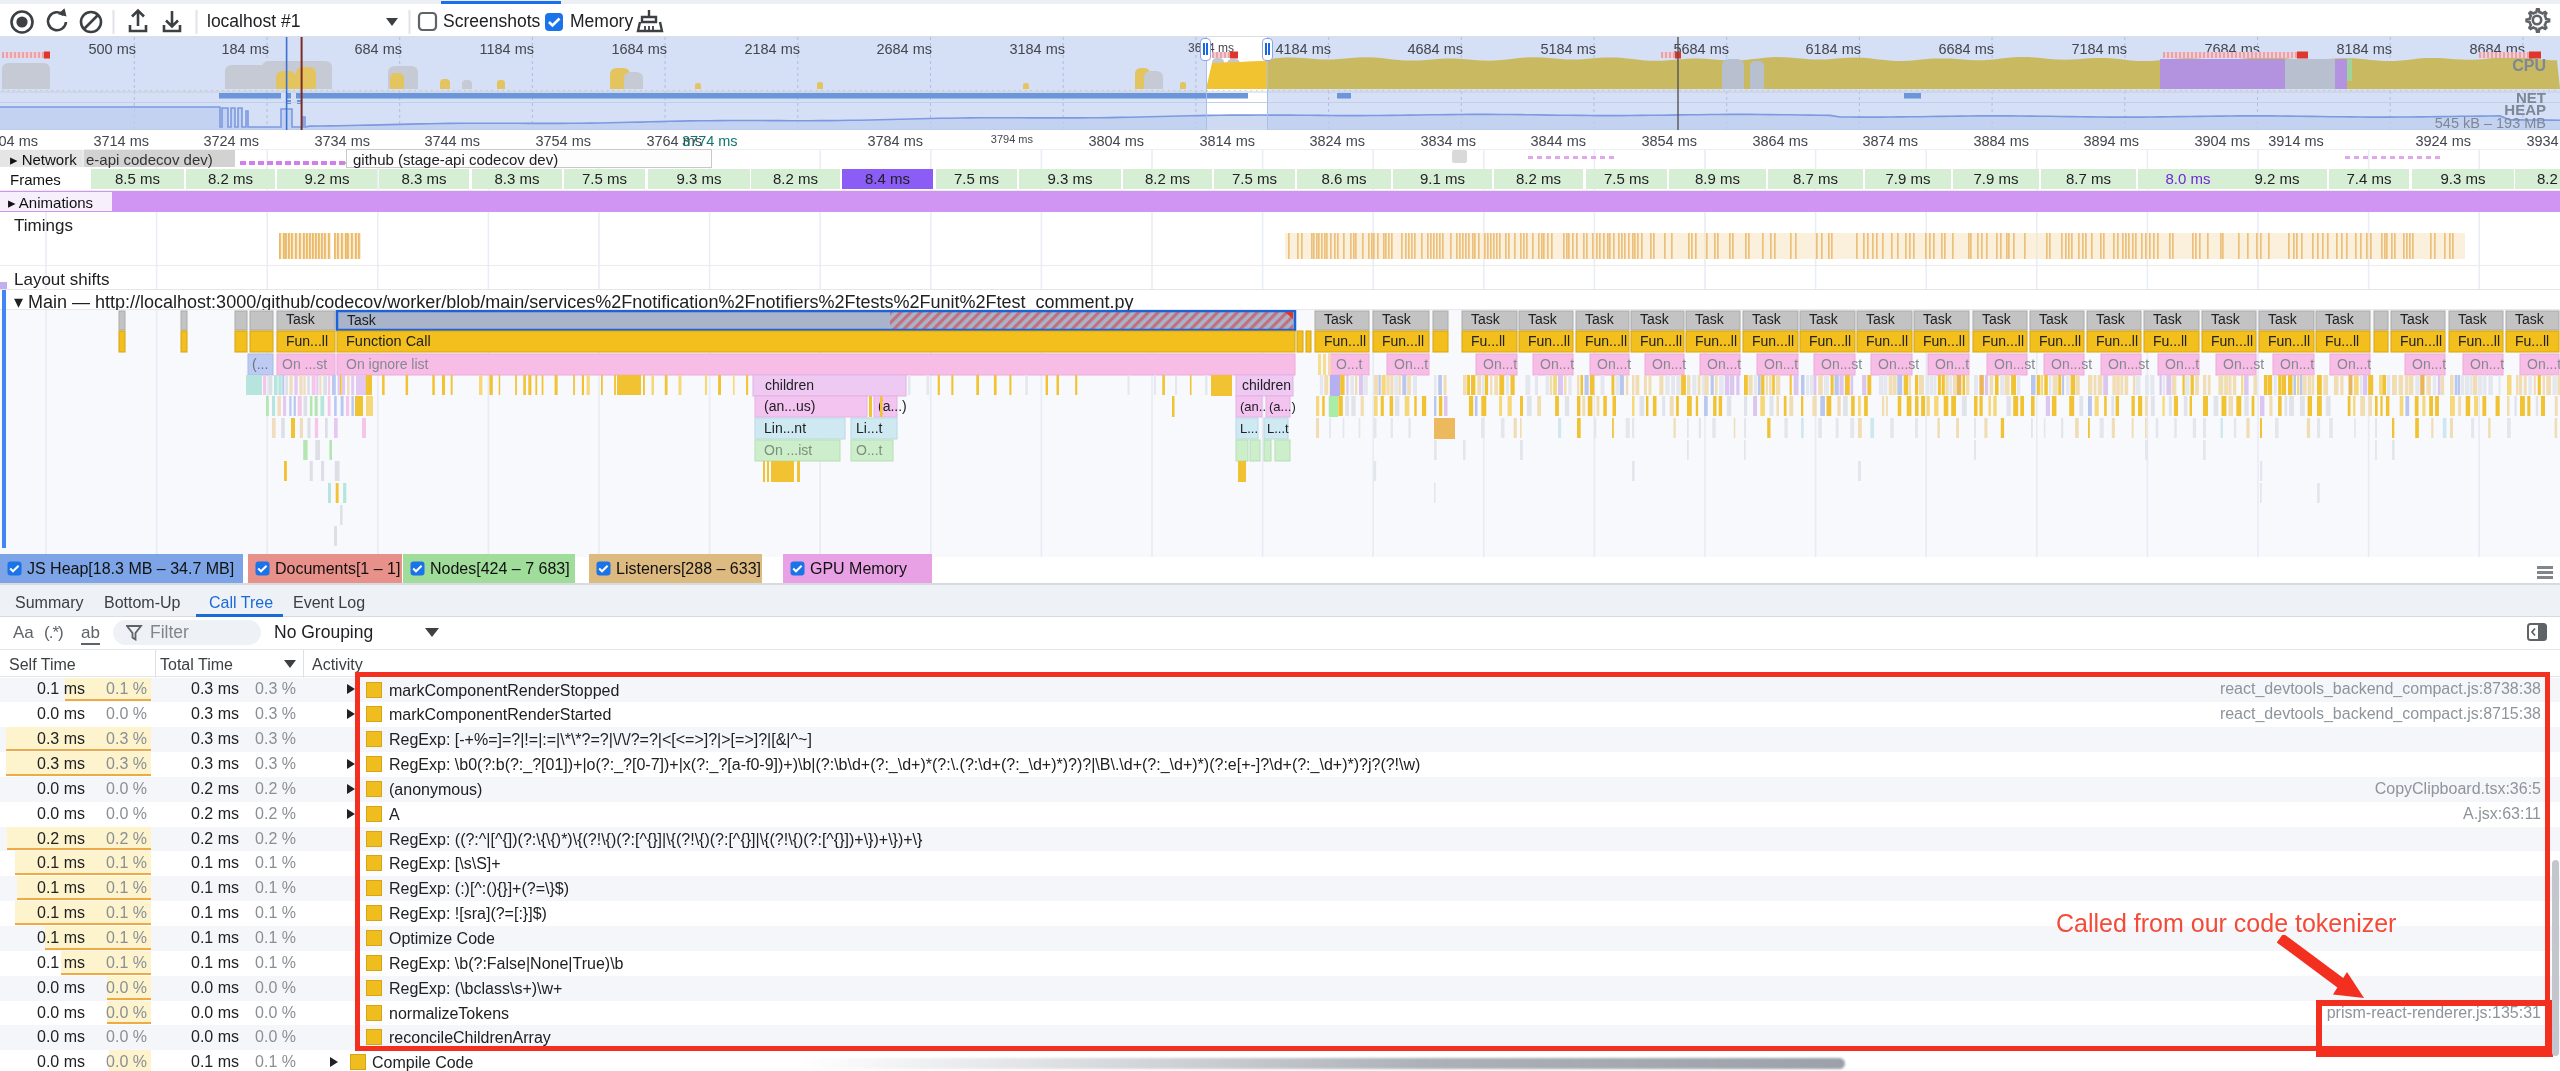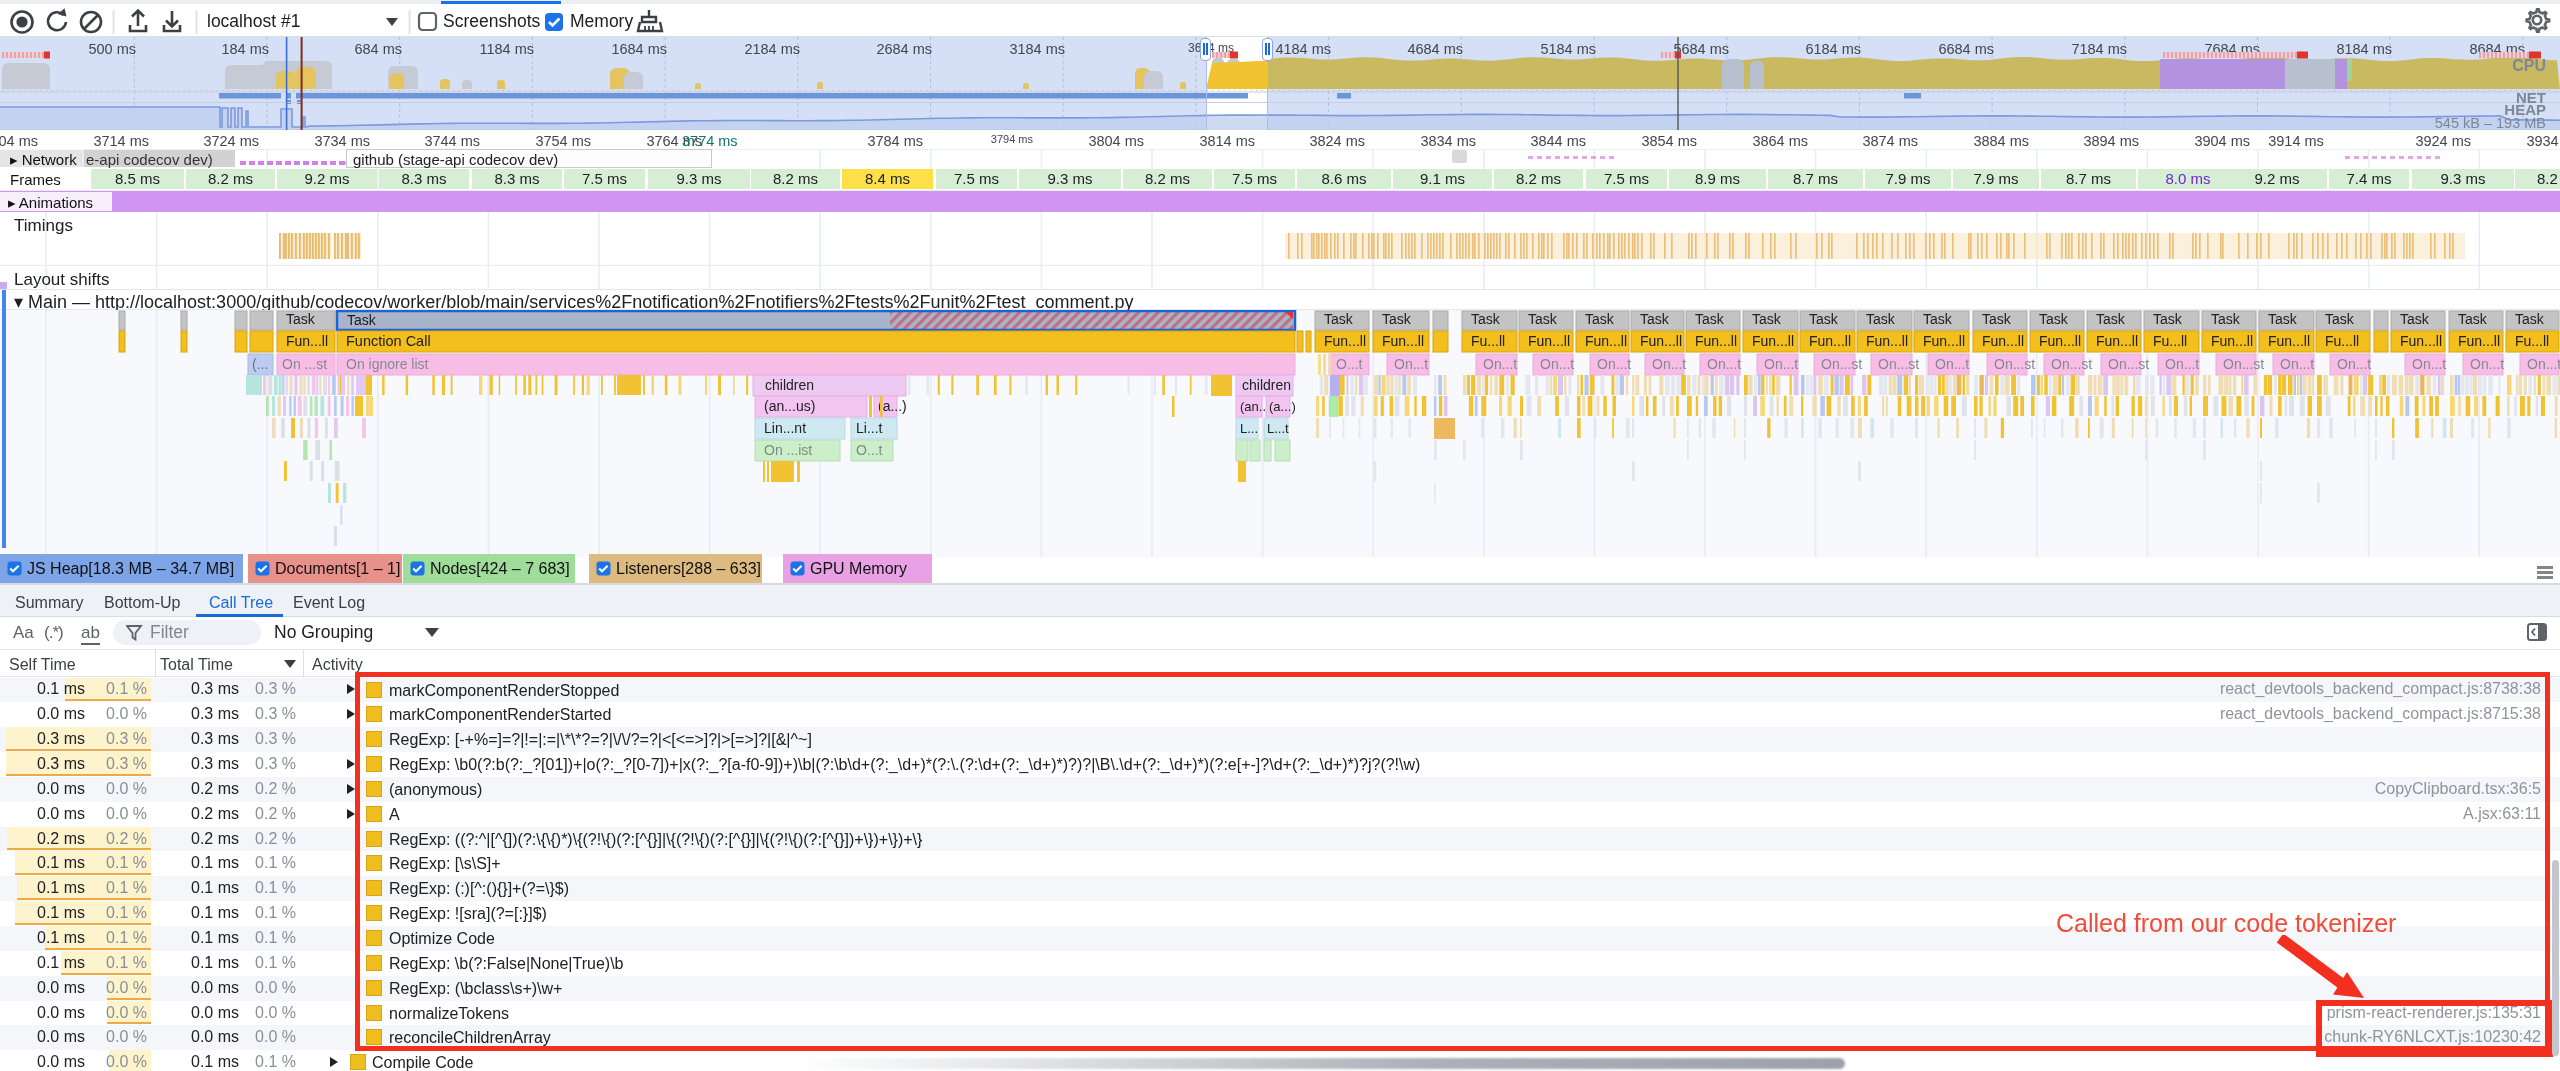--- a/index.html
+++ b/index.html
@@ -297,21 +297,21 @@
 <div style="left:2345px;top:156px;width:95px;height:3px;background:repeating-linear-gradient(to right,#e0a7ec 0 5px,transparent 5px 9px);"></div>
 <div style="left:353px;top:151px;font-size:15px;color:#202124;white-space:nowrap;">github (stage-api codecov dev)</div>
 <div style="left:91px;top:169px;width:93px;height:20px;background:#d6eed4;text-align:center;font-size:15px;color:#202124;line-height:20px;">8.5 ms</div>
 <div style="left:186px;top:169px;width:89px;height:20px;background:#d6eed4;text-align:center;font-size:15px;color:#202124;line-height:20px;">8.2 ms</div>
 <div style="left:277px;top:169px;width:100px;height:20px;background:#d6eed4;text-align:center;font-size:15px;color:#202124;line-height:20px;">9.2 ms</div>
 <div style="left:379px;top:169px;width:90px;height:20px;background:#d6eed4;text-align:center;font-size:15px;color:#202124;line-height:20px;">8.3 ms</div>
 <div style="left:472px;top:169px;width:90px;height:20px;background:#d6eed4;text-align:center;font-size:15px;color:#202124;line-height:20px;">8.3 ms</div>
 <div style="left:564px;top:169px;width:81px;height:20px;background:#d6eed4;text-align:center;font-size:15px;color:#202124;line-height:20px;">7.5 ms</div>
 <div style="left:648px;top:169px;width:102px;height:20px;background:#d6eed4;text-align:center;font-size:15px;color:#202124;line-height:20px;">9.3 ms</div>
 <div style="left:751px;top:169px;width:89px;height:20px;background:#d6eed4;text-align:center;font-size:15px;color:#202124;line-height:20px;">8.2 ms</div>
-<div style="left:842px;top:169px;width:91px;height:20px;background:#fde047;text-align:center;font-size:15px;color:#202124;line-height:20px;">8.4 ms</div>
+<div style="left:842px;top:169px;width:91px;height:20px;background:#8b5cf6;text-align:center;font-size:15px;color:#202124;line-height:20px;">8.4 ms</div>
 <div style="left:936px;top:169px;width:81px;height:20px;background:#d6eed4;text-align:center;font-size:15px;color:#202124;line-height:20px;">7.5 ms</div>
 <div style="left:1019px;top:169px;width:102px;height:20px;background:#d6eed4;text-align:center;font-size:15px;color:#202124;line-height:20px;">9.3 ms</div>
 <div style="left:1123px;top:169px;width:89px;height:20px;background:#d6eed4;text-align:center;font-size:15px;color:#202124;line-height:20px;">8.2 ms</div>
 <div style="left:1214px;top:169px;width:81px;height:20px;background:#d6eed4;text-align:center;font-size:15px;color:#202124;line-height:20px;">7.5 ms</div>
 <div style="left:1297px;top:169px;width:94px;height:20px;background:#d6eed4;text-align:center;font-size:15px;color:#202124;line-height:20px;">8.6 ms</div>
 <div style="left:1393px;top:169px;width:99px;height:20px;background:#d6eed4;text-align:center;font-size:15px;color:#202124;line-height:20px;">9.1 ms</div>
 <div style="left:1494px;top:169px;width:89px;height:20px;background:#d6eed4;text-align:center;font-size:15px;color:#202124;line-height:20px;">8.2 ms</div>
 <div style="left:1586px;top:169px;width:81px;height:20px;background:#d6eed4;text-align:center;font-size:15px;color:#202124;line-height:20px;">7.5 ms</div>
 <div style="left:1669px;top:169px;width:97px;height:20px;background:#d6eed4;text-align:center;font-size:15px;color:#202124;line-height:20px;">8.9 ms</div>
 <div style="left:1768px;top:169px;width:95px;height:20px;background:#d6eed4;text-align:center;font-size:15px;color:#202124;line-height:20px;">8.7 ms</div>
@@ -1560,21 +1560,20 @@
 <div style="left:366px;top:1005px;width:16px;height:16px;background:#f0bd1e;border:1px solid #d8a415;"></div>
 <div style="left:389px;top:1005px;font-size:16px;color:#202124;white-space:nowrap;">normalizeTokens</div>
 <div style="left:1800px;top:1004px;width:741px;font-size:16px;color:#8e949b;text-align:right;white-space:nowrap;">prism-react-renderer.js:135:31</div>
 <div style="left:0;top:1025px;width:2560px;height:25px;background:#f4f6fa;"></div>
 <div style="left:0;top:1028px;width:85px;font-size:16px;color:#202124;text-align:right;">0.0 ms</div>
 <div style="left:60px;top:1028px;width:87px;font-size:16px;color:#8a8f95;text-align:right;">0.0 %</div>
 <div style="left:155px;top:1028px;width:84px;font-size:16px;color:#202124;text-align:right;">0.0 ms</div>
 <div style="left:210px;top:1028px;width:86px;font-size:16px;color:#8a8f95;text-align:right;">0.0 %</div>
 <div style="left:366px;top:1029px;width:16px;height:16px;background:#f0bd1e;border:1px solid #d8a415;"></div>
 <div style="left:389px;top:1029px;font-size:16px;color:#202124;white-space:nowrap;">reconcileChildrenArray</div>
-<div style="left:1800px;top:1028px;width:741px;font-size:16px;color:#8e949b;text-align:right;white-space:nowrap;">chunk-RY6NLCXT.js:10230:42</div>
 <div style="left:0;top:1050px;width:2560px;height:25px;background:#ffffff;"></div>
 <div style="left:109px;top:1050px;width:42px;height:23px;background:#fdf3cd;"></div>
 
 <div style="left:0;top:1053px;width:85px;font-size:16px;color:#202124;text-align:right;">0.0 ms</div>
 <div style="left:60px;top:1053px;width:87px;font-size:16px;color:#8a8f95;text-align:right;">0.0 %</div>
 <div style="left:155px;top:1053px;width:84px;font-size:16px;color:#202124;text-align:right;">0.1 ms</div>
 <div style="left:210px;top:1053px;width:86px;font-size:16px;color:#8a8f95;text-align:right;">0.1 %</div>
 <div style="left:330px;top:1057px;width:0;height:0;border-top:5.5px solid transparent;border-bottom:5.5px solid transparent;border-left:8px solid #202124;"></div>
 <div style="left:350px;top:1054px;width:16px;height:16px;background:#f0bd1e;border:1px solid #d8a415;"></div>
 <div style="left:372px;top:1054px;font-size:16px;color:#202124;white-space:nowrap;">Compile Code</div>

